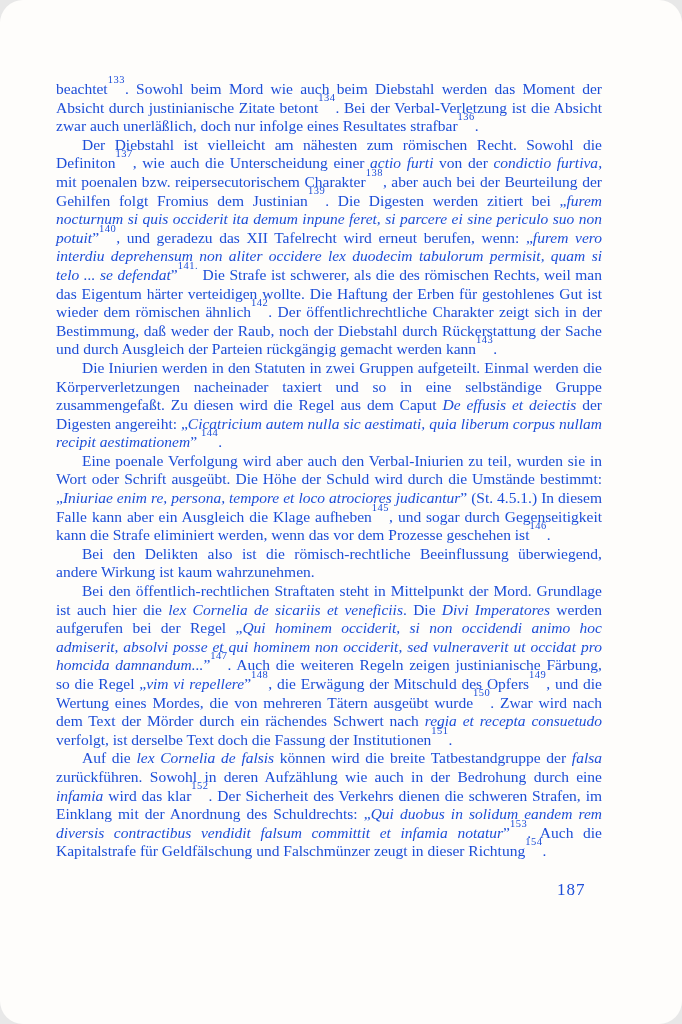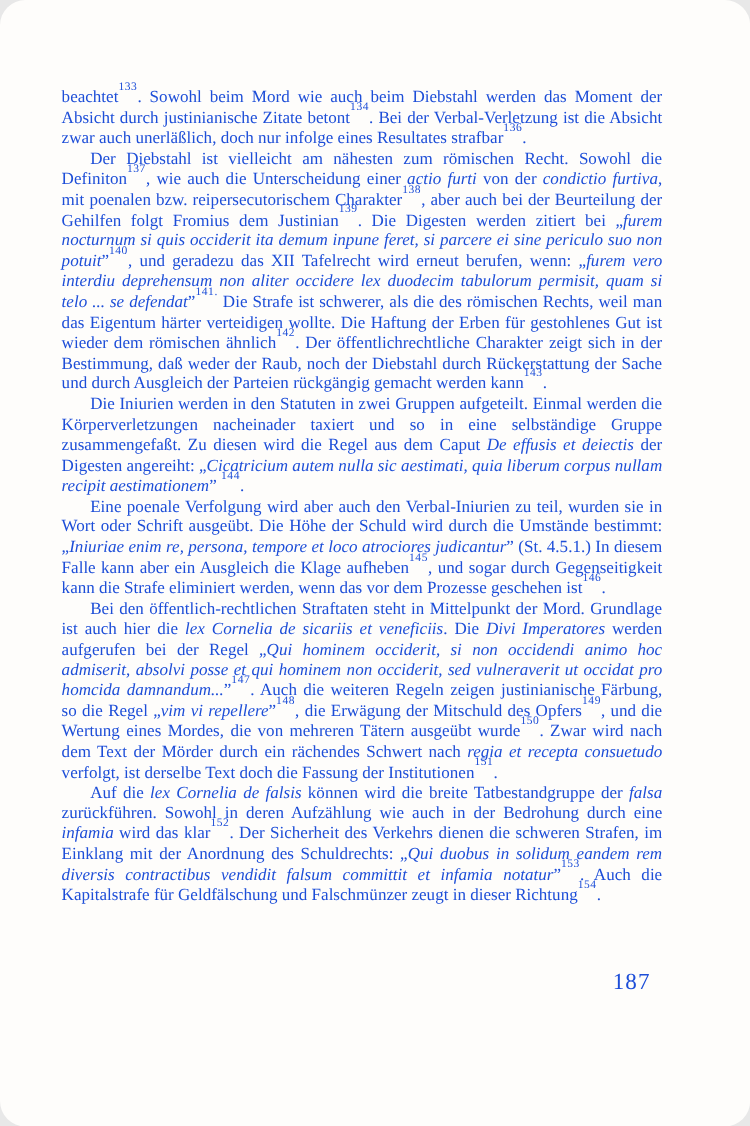--- a/index.html
+++ b/index.html
@@ -42,30 +42,31 @@
     top: -5px;
     letter-spacing: 0.5px;
   }
   .text-block em {
     font-style: italic;
   }
   .page-number {
     position: absolute;
     top: 880px;
     left: 557px;
-    font-size: 21px;
+    font-size: 17px;
     letter-spacing: 1px;
   }
 </style>
 </head>
 <body>
 
 <div class="page">
   <div class="text-block">
       <p class="para"><span>beachtet</span><sup>133</sup><span>. Sowohl beim Mord wie auch beim Diebstahl werden das Moment der Absicht durch justinianische Zitate betont</span><sup>134</sup><span>. Bei der Verbal-Verletzung ist die Absicht zwar auch unerläßlich, doch nur infolge eines Resultates strafbar</span><sup>136</sup><span>.</span></p>
       <p class="para indent"><span>Der Diebstahl ist vielleicht am nähesten zum römischen Recht. Sowohl die Definiton</span><sup>137</sup><span>, wie auch die Unterscheidung einer </span><em>actio furti</em><span> von der </span><em>condictio furtiva</em><span>, mit poenalen bzw. reipersecutorischem Charakter</span><sup>138</sup><span>, aber auch bei der Beurteilung der Gehilfen folgt Fromius dem Justinian</span><sup>139</sup><span>. Die Digesten werden zitiert bei „</span><em>furem nocturnum si quis occiderit ita demum inpune feret, si parcere ei sine periculo suo non potuit</em><span>”</span><sup>140</sup><span>, und geradezu das XII Tafelrecht wird erneut berufen, wenn: „</span><em>furem vero interdiu deprehensum non aliter occidere lex duodecim tabulorum permisit, quam si telo ... se defendat</em><span>”</span><sup>141.</sup><span> Die Strafe ist schwerer, als die des römischen Rechts, weil man das Eigentum härter verteidigen wollte. Die Haftung der Erben für gestohlenes Gut ist wieder dem römischen ähnlich</span><sup>142</sup><span>. Der öffentlichrechtliche Charakter zeigt sich in der Bestimmung, daß weder der Raub, noch der Diebstahl durch Rückerstattung der Sache und durch Ausgleich der Parteien rückgängig gemacht werden kann</span><sup>143</sup><span>.</span></p>
       <p class="para indent"><span>Die Iniurien werden in den Statuten in zwei Gruppen aufgeteilt. Einmal werden die Körperverletzungen nacheinader taxiert und so in eine selbständige Gruppe zusammengefaßt. Zu diesen wird die Regel aus dem Caput </span><em>De effusis et deiectis</em><span> der Digesten angereiht: „</span><em>Cicatricium autem nulla sic aestimati, quia liberum corpus nullam recipit aestimationem</em><span>” </span><sup>144</sup><span>.</span></p>
       <p class="para indent"><span>Eine poenale Verfolgung wird aber auch den Verbal-Iniurien zu teil, wurden sie in Wort oder Schrift ausgeübt. Die Höhe der Schuld wird durch die Umstände bestimmt: „</span><em>Iniuriae enim re, persona, tempore et loco atrociores judicantur</em><span>” (St. 4.5.1.) In diesem Falle kann aber ein Ausgleich die Klage aufheben</span><sup>145</sup><span>, und sogar durch Gegenseitigkeit kann die Strafe eliminiert werden, wenn das vor dem Prozesse geschehen ist</span><sup>146</sup><span>.</span></p>
+      <p class="para indent"><span>Bei den Delikten also ist die römisch-rechtliche Beeinflussung überwiegend, andere Wirkung ist kaum wahrzunehmen.</span></p>
       <p class="para indent"><span>Bei den öffentlich-rechtlichen Straftaten steht in Mittelpunkt der Mord. Grundlage ist auch hier die </span><em>lex Cornelia de sicariis et veneficiis</em><span>. Die </span><em>Divi Imperatores</em><span> werden aufgerufen bei der Regel „</span><em>Qui hominem occiderit, si non occidendi animo hoc admiserit, absolvi posse et qui hominem non occiderit, sed vulneraverit ut occidat pro homcida damnandum...</em><span>”</span><sup>147</sup><span>. Auch die weiteren Regeln zeigen justinianische Färbung, so die Regel „</span><em>vim vi repellere</em><span>”</span><sup>148</sup><span>, die Erwägung der Mitschuld des Opfers</span><sup>149</sup><span>, und die Wertung eines Mordes, die von mehreren Tätern ausgeübt wurde</span><sup>150</sup><span>. Zwar wird nach dem Text der Mörder durch ein rächendes Schwert nach </span><em>regia et recepta consuetudo</em><span> verfolgt, ist derselbe Text doch die Fassung der Institutionen</span><sup>151</sup><span>.</span></p>
       <p class="para indent"><span>Auf die </span><em>lex Cornelia de falsis</em><span> können wird die breite Tatbestandgruppe der </span><em>falsa</em><span> zurückführen. Sowohl in deren Aufzählung wie auch in der Bedrohung durch eine </span><em>infamia</em><span> wird das klar</span><sup>152</sup><span>. Der Sicherheit des Verkehrs dienen die schweren Strafen, im Einklang mit der Anordnung des Schuldrechts: „</span><em>Qui duobus in solidum eandem rem diversis contractibus vendidit falsum committit et infamia notatur</em><span>”</span><sup>153</sup><span>. Auch die Kapitalstrafe für Geldfälschung und Falschmünzer zeugt in dieser Richtung</span><sup>154</sup><span>.</span></p>
     </div>
   <div class="page-number">187</div>
 </div>
 
 </body></html>

